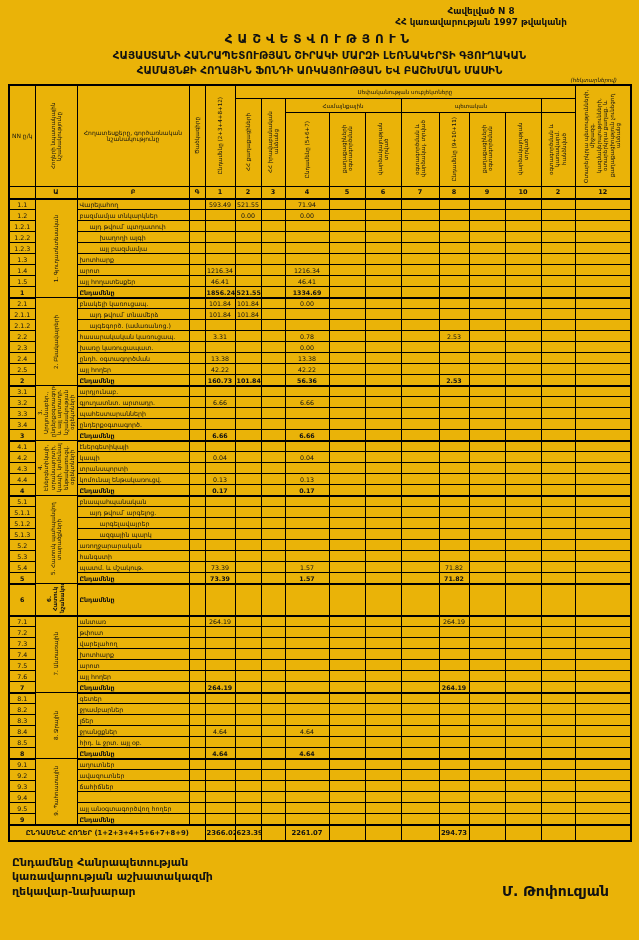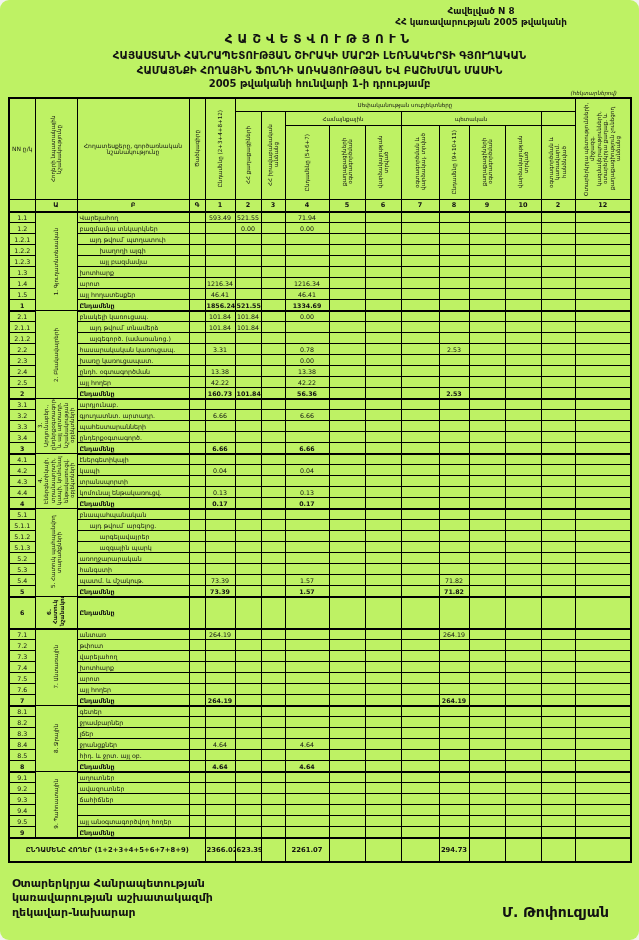--- a/index.html
+++ b/index.html
@@ -1,63 +1,62 @@
 <!DOCTYPE html>
 <html><head>
 <meta charset="utf-8">
 <style>
   html,body{margin:0;padding:0;background:#f2f2ef;}
   body{width:639px;height:940px;font-family:"DejaVu Sans",sans-serif;color:#121212;}
-  .page{width:639px;height:940px;background:#bef264;box-sizing:border-box;padding:4px 8px;position:relative;border-radius:9px;}
+  .page{width:639px;height:940px;background:#eab308;box-sizing:border-box;padding:4px 8px;position:relative;}
   .appendix{width:300px;margin-left:auto;text-align:center;font-weight:bold;font-size:8.8px;line-height:1.25;margin-top:2px;}
   .title1{text-align:center;font-weight:bold;font-size:12px;letter-spacing:5px;margin-top:4px;}
   .title2,.title3{text-align:center;font-weight:bold;font-size:10.3px;margin-top:3px;}
   .title4{text-align:center;font-weight:bold;font-size:10px;margin-top:2px;}
   .units{text-align:right;font-size:5.5px;font-style:italic;padding-right:14px;margin-top:1px;margin-bottom:1px;}
   table{border-collapse:collapse;width:622px;table-layout:fixed;border:2px solid #000;}
   th,td{border:1px solid #000;overflow:hidden;}
   th{font-weight:normal;font-size:5.6px;padding:0;vertical-align:middle;text-align:center;line-height:1.1;}
   thead{border-bottom:2px solid #000;}
   tr.hr1{height:14px;} tr.hr2{height:14px;} tr.hr3{height:74px;} tr.numrow{height:12px;}
   tr.numrow th{font-size:6.5px;font-weight:bold;border-top:1.5px solid #000;}
   .vtext{display:inline-block;writing-mode:vertical-rl;transform:rotate(180deg);white-space:normal;line-height:1.15;}
   tr.hr3 th .vtext{max-height:68px;}
   th.span3 .vtext{max-height:96px;}
   th.span2 .vtext{max-height:84px;}
   th.wrap{white-space:normal;font-size:6px;}
   tbody tr{height:11px;}
   tbody tr.tall{height:32px;}
-  tbody tr.grand{height:24px;border-top:2px solid #000;}
+  tbody tr.grand{height:16px;border-top:2px solid #000;}
   td{font-size:6.3px;padding:0 1px;white-space:nowrap;}
   td.no{text-align:center;font-size:6.3px;}
   td.lbl{text-align:left;}
   td.num{text-align:center;}
   td.sec{text-align:center;vertical-align:middle;padding:0;}
   td.sec .vtext{font-size:5.6px;}
   tr.total td{font-weight:bold;border-bottom:2px solid #000;border-top:1.5px solid #000;}
   tr.grand td{font-weight:bold;font-size:6.8px;}
   td.glabel{text-align:center;font-size:7px;}
   .footer{display:flex;justify-content:space-between;align-items:flex-end;margin-top:14px;padding:0 4px;}
   .org{font-weight:bold;font-size:11px;line-height:1.3;}
   .signer{font-weight:bold;font-size:14px;padding-right:18px;}
 </style>
 </head>
 <body>
 
 <div class="page">
 
   <div class="appendix">
     <div>Հավելված N 8</div>
-    <div>ՀՀ կառավարության 2005 թվականի</div>
+    <div>ՀՀ կառավարության 1997 թվականի</div>
   </div>
 
   <div class="title1">ՀԱՇՎԵՏՎՈՒԹՅՈՒՆ</div>
   <div class="title2">ՀԱՅԱՍՏԱՆԻ ՀԱՆՐԱՊԵՏՈՒԹՅԱՆ ՇԻՐԱԿԻ ՄԱՐԶԻ ԼԵՌՆԱԿԵՐՏԻ ԳՅՈՒՂԱԿԱՆ</div>
   <div class="title3">ՀԱՄԱՅՆՔԻ ՀՈՂԱՅԻՆ ՖՈՆԴԻ ԱՌԿԱՅՈՒԹՅԱՆ ԵՎ ԲԱՇԽՄԱՆ ՄԱՍԻՆ</div>
-  <div class="title4">2005 թվականի հունվարի 1-ի դրությամբ</div>
   <div class="units">(հեկտարներով)</div>
 
   <table>
     <colgroup>
       <col style="width:26px">
         <col style="width:42px">
         <col style="width:112px">
         <col style="width:16px">
       <col style="width:30px">
         <col style="width:26px">
@@ -1076,20 +1075,20 @@
           <td class="num"></td>
           <td class="num"></td>
           <td class="num"></td>
           <td class="num"></td>
         </tr>
       </tbody>
   </table>
 
   <div class="footer">
     <div class="org">
-      <div>Օտարերկրյա Հանրապետության</div>
+      <div>Ընդամենը Հանրապետության</div>
       <div>կառավարության աշխատակազմի</div>
       <div>ղեկավար-նախարար</div>
     </div>
     <div class="signer">Մ. Թոփուզյան</div>
   </div>
 
 </div>
 
 </body></html>

